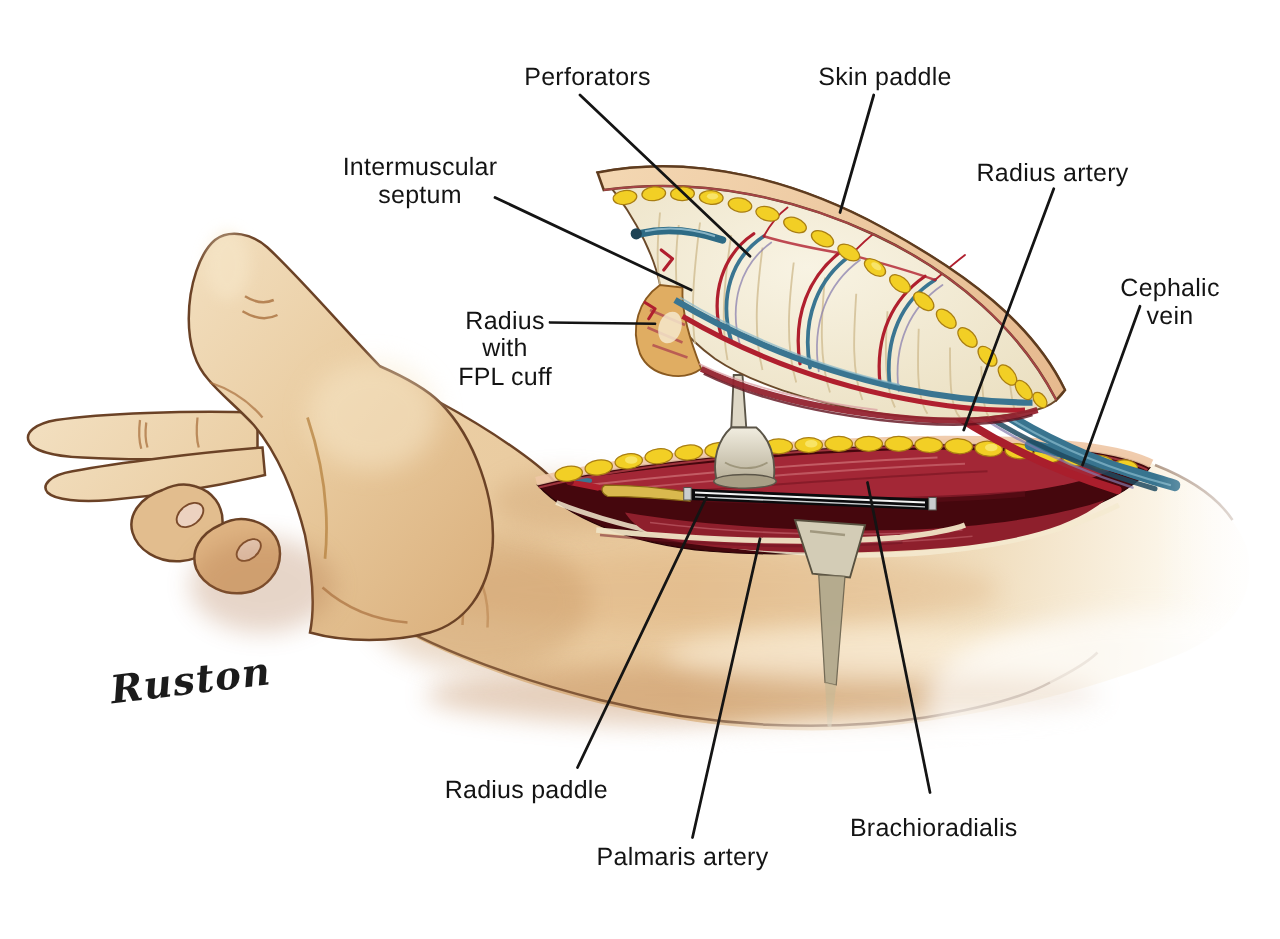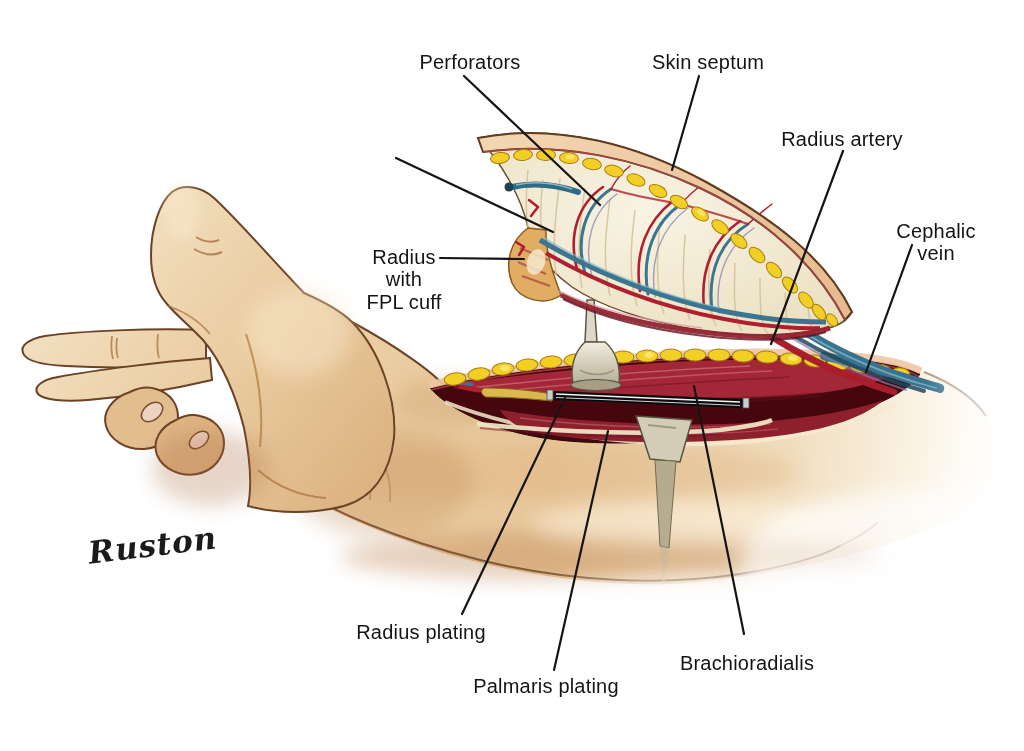--- a/index.html
+++ b/index.html
@@ -276,23 +276,25 @@
     <line x1="843" y1="151" x2="771" y2="344"></line>
     <line x1="912" y1="245" x2="866" y2="372"></line>
     <line x1="440" y1="258" x2="524" y2="259"></line>
     <line x1="565" y1="398" x2="462" y2="614"></line>
     <line x1="608" y1="431" x2="554" y2="670"></line>
     <line x1="694" y1="386" x2="744" y2="634"></line>
   </g>
 </svg>
 
   <div class="label" style="left:470px;top:51px">Perforators</div>
-  <div class="label" style="left:708px;top:51px">Skin septum</div>
+  <div class="label" style="left:708px;top:51px">Skin paddle</div>
+  <div class="label" style="left:336px;top:123px">Intermuscular
+septum</div>
   <div class="label" style="left:842px;top:128px">Radius artery</div>
   <div class="label" style="left:404px;top:246px">Radius
 with
 FPL cuff</div>
   <div class="label" style="left:936px;top:220px">Cephalic vein</div>
-  <div class="label" style="left:421px;top:621px">Radius plating</div>
-  <div class="label" style="left:546px;top:675px">Palmaris plating</div>
+  <div class="label" style="left:421px;top:621px">Radius paddle</div>
+  <div class="label" style="left:546px;top:675px">Palmaris artery</div>
   <div class="label" style="left:747px;top:652px">Brachioradialis</div>
   <div class="signature">Ruston</div>
 </div>
 
 </body></html>

